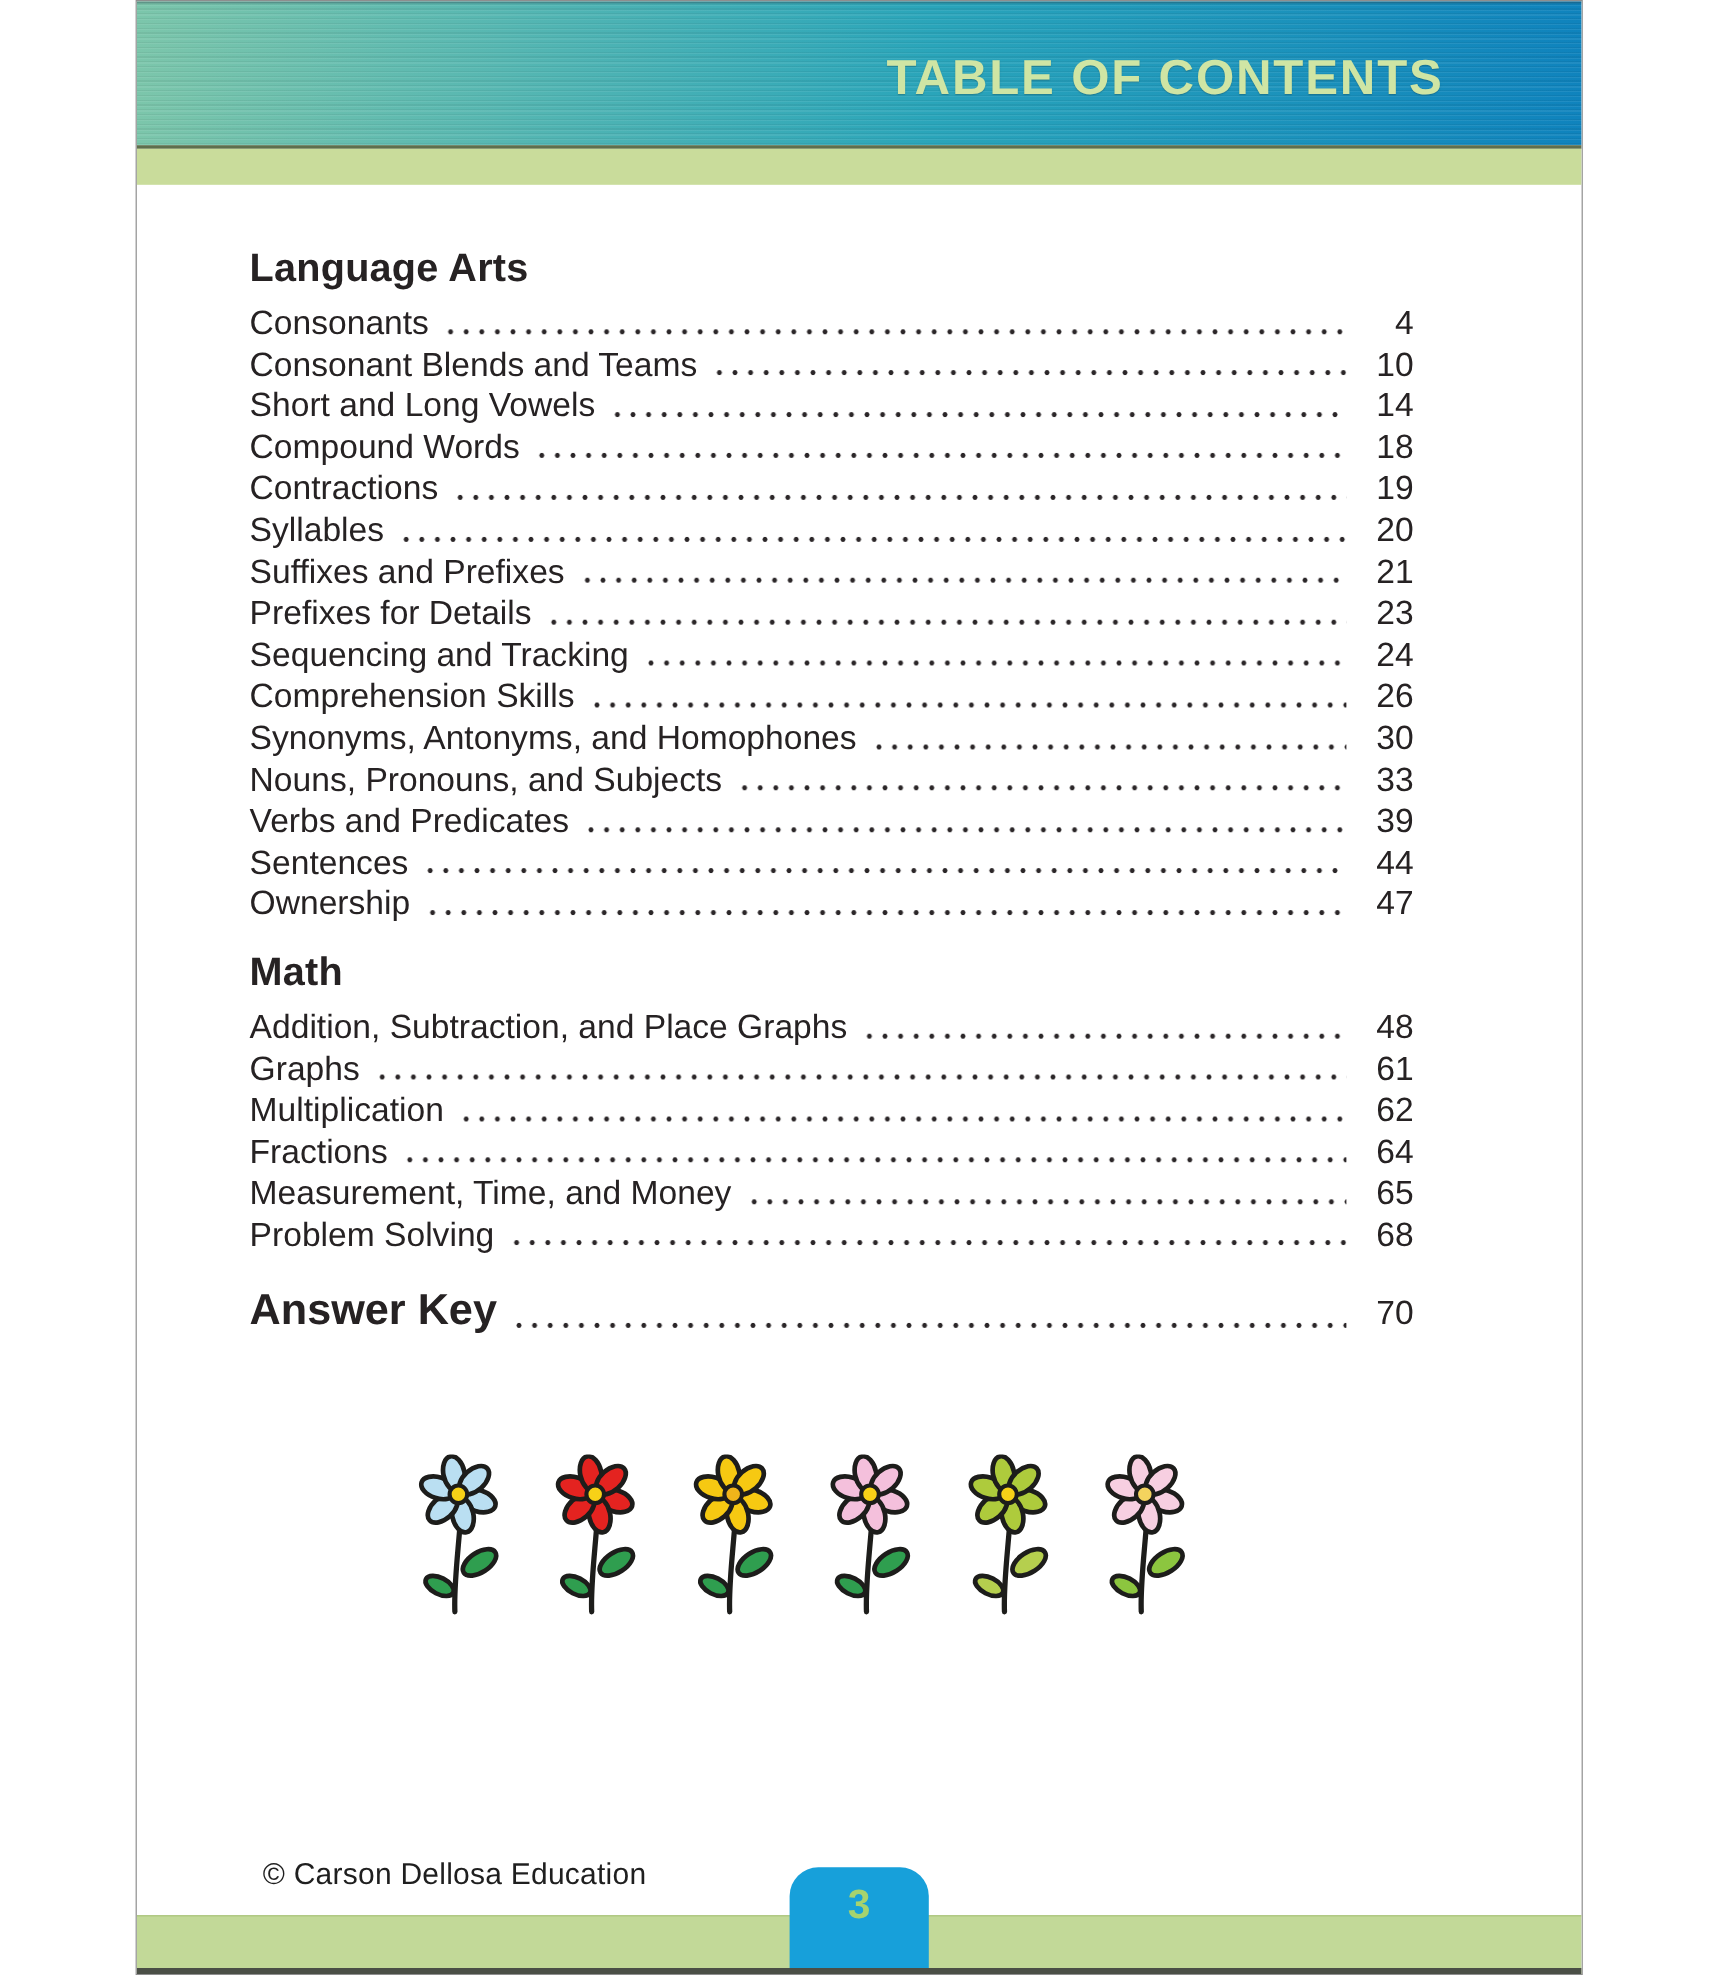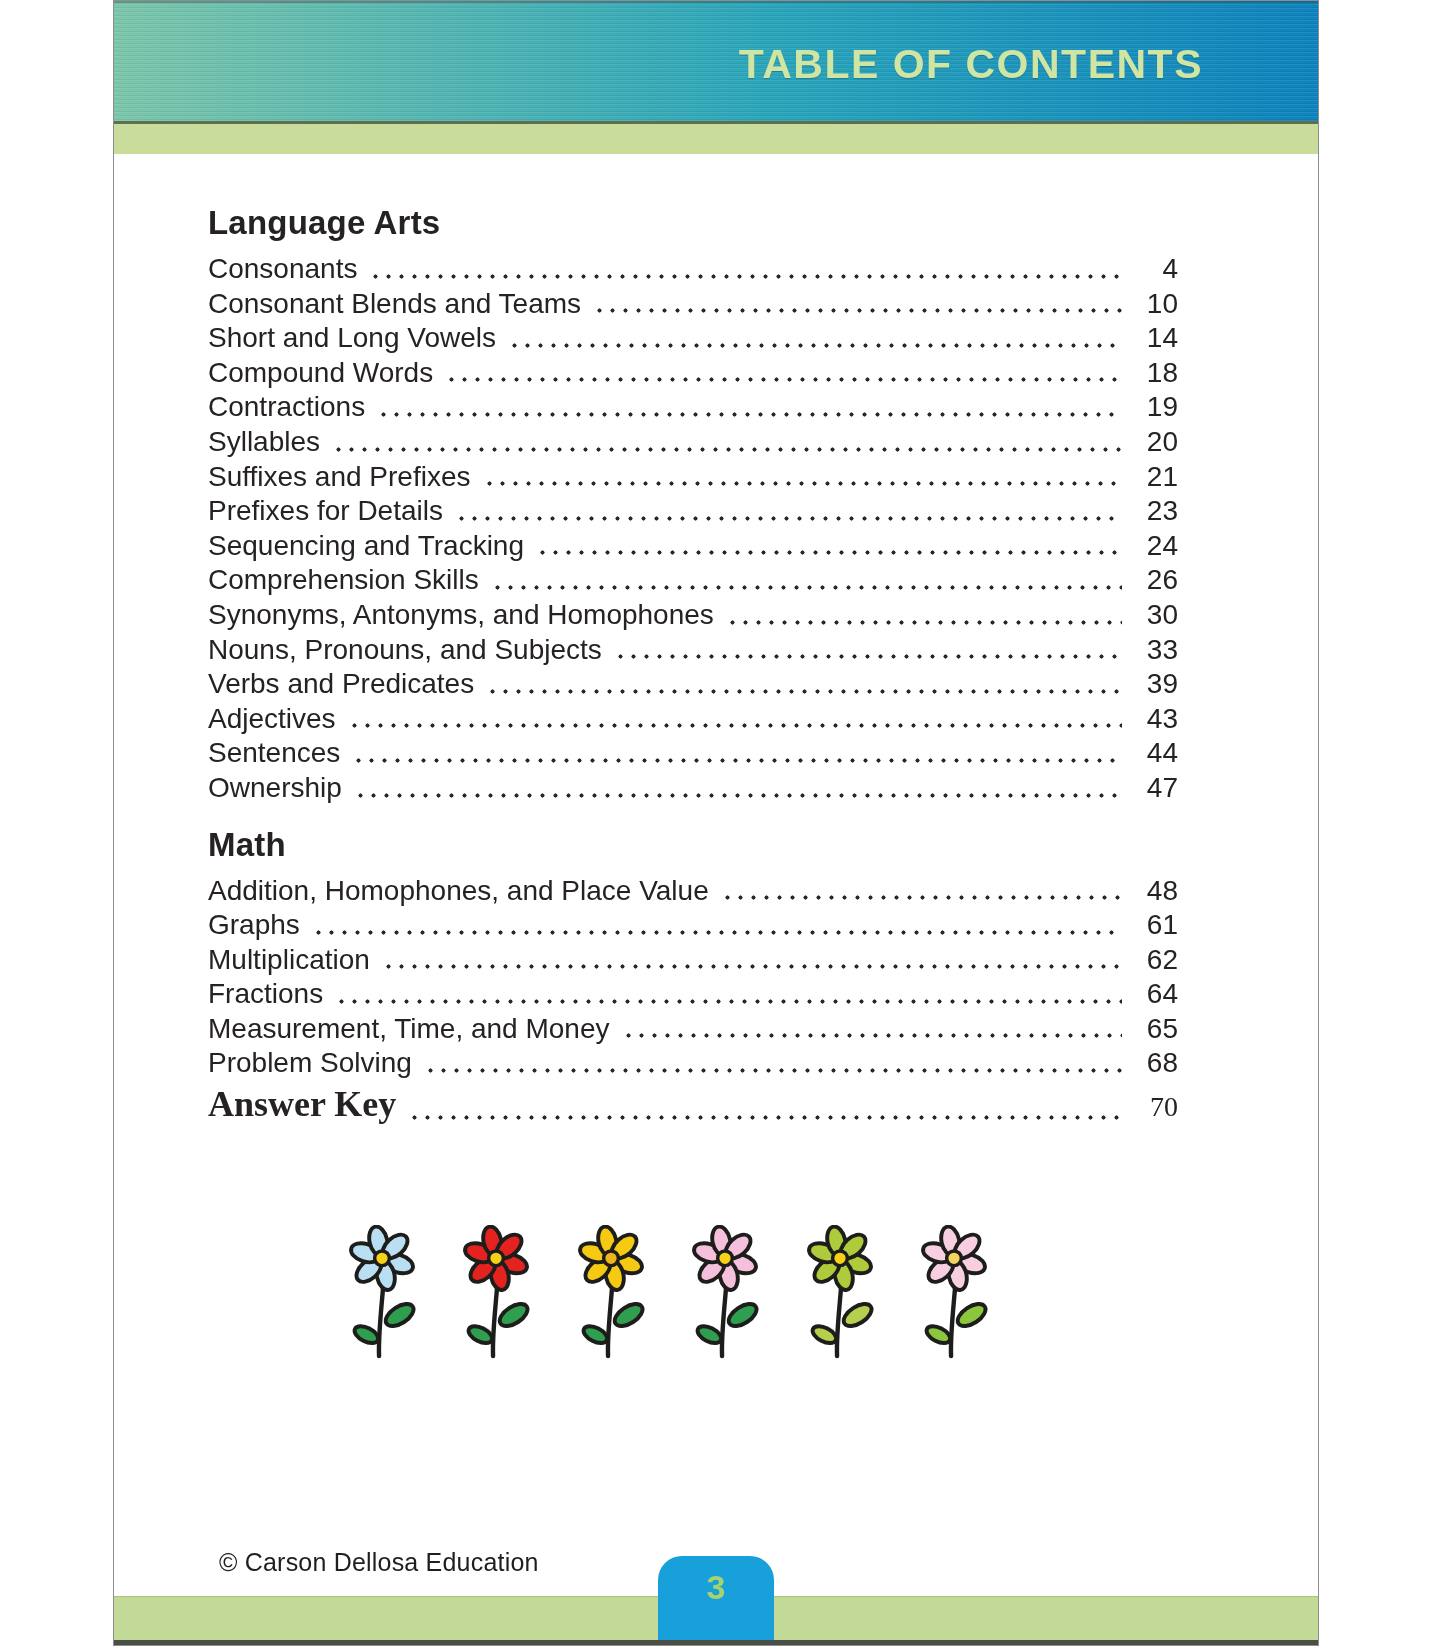--- a/index.html
+++ b/index.html
@@ -41,21 +41,21 @@
     display:flex; align-items:baseline;
     font-size:28px; line-height:34.6px; white-space:nowrap;
   }
   .toc-label { flex:0 0 auto; }
   .dots {
     flex:1 1 auto; align-self:flex-end;
     height:9px; margin:0 10px 6px 12px;
     background:radial-gradient(circle, #2b2628 1.8px, rgba(0,0,0,0) 2.3px) left center / 13px 9px repeat-x;
   }
   .toc-page { flex:0 0 auto; min-width:46px; text-align:right; }
-  .answer-key-row { font-size:36px; font-weight:bold; line-height:46px;font-family:Liberation Serif, serif; }
+  .answer-key-row { margin-top:22px; font-size:36px; font-weight:bold; line-height:46px; }
   .answer-key-row .toc-page { font-weight:normal; font-size:28px; }
   .answer-key-row .dots { margin-bottom:8px; }
   
   .flowers {
     margin-top:95px;
     display:flex; justify-content:space-between;
     padding:0 175px 0 125px;
   }
   .flower { display:inline-block; width:98px; height:137px; }
   .flower svg { width:100%; height:100%; }
@@ -172,46 +172,41 @@
             <span class="dots"></span>
             <span class="toc-page">33</span>
           </div>
 
           <div class="toc-row">
             <span class="toc-label">Verbs and Predicates</span>
             <span class="dots"></span>
             <span class="toc-page">39</span>
           </div>
 
-          <div class="toc-row">
-            <span class="toc-label">Adjectives</span>
-            <span class="dots"></span>
-            <span class="toc-page">43</span>
-          </div>
 
           <div class="toc-row">
             <span class="toc-label">Sentences</span>
             <span class="dots"></span>
             <span class="toc-page">44</span>
           </div>
 
           <div class="toc-row">
             <span class="toc-label">Ownership</span>
             <span class="dots"></span>
             <span class="toc-page">47</span>
           </div>
         </div>
     </section>
 
     <section class="section-math">
       <h2 class="section-title">Math</h2>
       <div class="toc-list">
 
           <div class="toc-row">
-            <span class="toc-label">Addition, Homophones, and Place Value</span>
+            <span class="toc-label">Addition, Subtraction, and Place Graphs</span>
             <span class="dots"></span>
             <span class="toc-page">48</span>
           </div>
 
           <div class="toc-row">
             <span class="toc-label">Graphs</span>
             <span class="dots"></span>
             <span class="toc-page">61</span>
           </div>
 

